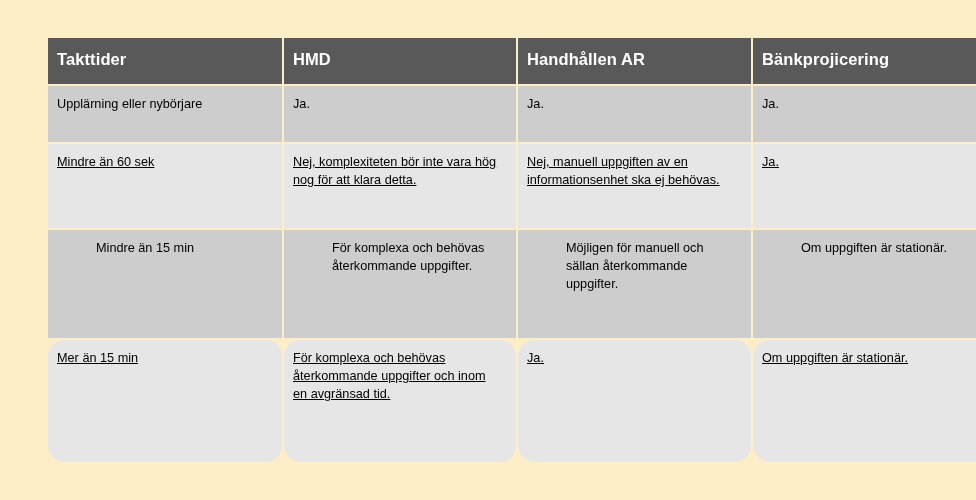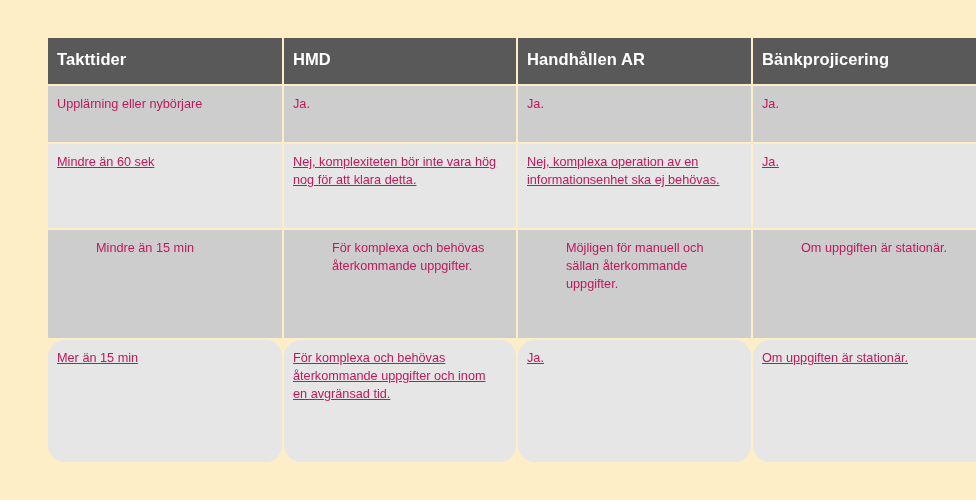--- a/index.html
+++ b/index.html
@@ -51,21 +51,21 @@
     border-right: 2px solid #fdeec8;
     border-bottom: 2px solid #fdeec8;
     letter-spacing: 0.1px;
   }
   thead th:last-child {
     border-right: none;
   }
 
   tbody td {
     font-size: 12.7px;
-    color: #be185d;
+    color: #000000;
     text-align: left;
     vertical-align: top;
     padding: 9px 14px 9px 9px;
     line-height: 1.42;
     box-sizing: border-box;
     border-right: 2px solid #fdeec8;
     border-bottom: 2px solid #fdeec8;
   }
   tbody td:last-child {
     border-right: none;
@@ -105,21 +105,21 @@
       <tbody>
         <tr class="band-dark r1">
           <td>Upplärning eller  nybörjare</td>
           <td>Ja.</td>
           <td>Ja.</td>
           <td>Ja.</td>
         </tr>
         <tr class="band-light r2">
           <td>Mindre än 60 sek</td>
           <td>Nej, komplexiteten bör inte vara hög nog för att klara detta.</td>
-          <td>Nej, komplexa operation av en informationsenhet ska ej behövas.</td>
+          <td>Nej, manuell uppgiften av en informationsenhet ska ej behövas.</td>
           <td>Ja.</td>
         </tr>
         <tr class="band-dark r3">
           <td>Mindre än 15 min</td>
           <td>För komplexa och behövas återkommande uppgifter.</td>
           <td>Möjligen för manuell och sällan återkommande uppgifter.</td>
           <td>Om uppgiften är stationär.</td>
         </tr>
         <tr class="band-light r4">
           <td>Mer än 15 min</td>

